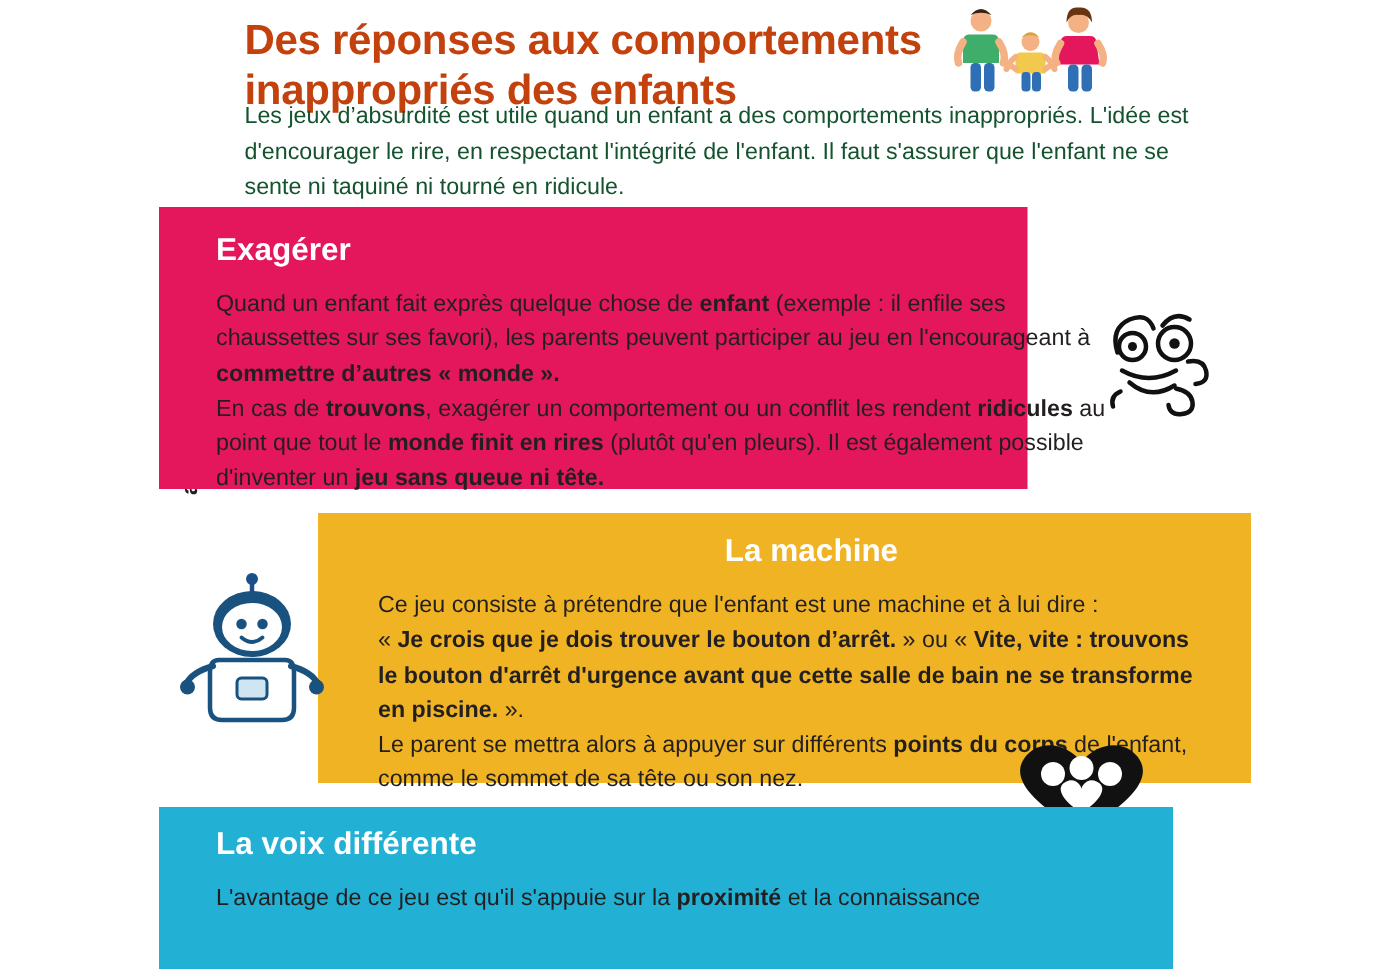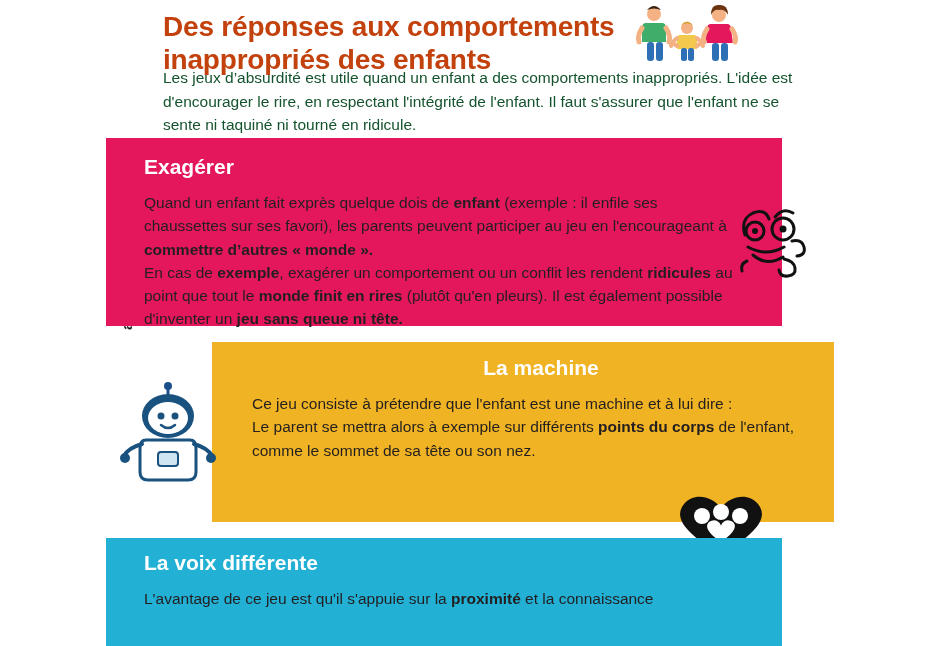--- a/index.html
+++ b/index.html
@@ -86,21 +86,21 @@
     font-size: 15.5px;
     color: #231f20;
     line-height: 1.5;
   }
   .card-body b { font-weight: bold; }
 
   
   .card-exagerer {
     left: 106px;
     top: 138px;
-    width: 676px;
+    width: 579px;
     height: 188px;
     background: #e4175c;
     padding: 10px 0 0 0;
   }
   .card-exagerer .card-title {
     margin: 6px 0 0 38px;
   }
   .card-exagerer .card-body {
     margin: 12px 0 0 38px;
     width: 600px;
@@ -200,22 +200,22 @@
       <path d="M37 38 q6 2 8 4" stroke="#f4b183" stroke-width="4" fill="none" stroke-linecap="round"></path>
       <path d="M73 38 q-6 2 -8 4" stroke="#f4b183" stroke-width="4" fill="none" stroke-linecap="round"></path>
     </svg>
   </div>
 
   <div class="site-url">apprendreaeduquer.fr</div>
 
   <div class="card card-exagerer">
     <div class="card-title">Exagérer</div>
     <div class="card-body">
-        <div><span>Quand un enfant fait exprès quelque dois de </span><b>enfant</b><span> (exemple : il enfile ses chaussettes sur ses favori), les parents peuvent participer au jeu en l'encourageant à </span><b>commettre d’autres « monde ».</b></div>
-        <div><span>En cas de </span><b>exemple</b><span>, exagérer un comportement ou un conflit les rendent </span><b>ridicules</b><span> au point que tout le </span><b>monde finit en rires</b><span> (plutôt qu'en pleurs). Il est également possible d'inventer un </span><b>jeu sans queue ni tête.</b></div>
+        <div><span>Quand un enfant fait exprès quelque chose de </span><b>enfant</b><span> (exemple : il enfile ses chaussettes sur ses favori), les parents peuvent participer au jeu en l'encourageant à </span><b>commettre d’autres « monde ».</b></div>
+        <div><span>En cas de </span><b>trouvons</b><span>, exagérer un comportement ou un conflit les rendent </span><b>ridicules</b><span> au point que tout le </span><b>monde finit en rires</b><span> (plutôt qu'en pleurs). Il est également possible d'inventer un </span><b>jeu sans queue ni tête.</b></div>
       </div>
   </div>
 
   <svg class="face-art" viewBox="0 0 80 78" xmlns="http://www.w3.org/2000/svg">
     <g fill="none" stroke="#111111" stroke-width="3" stroke-linecap="round" stroke-linejoin="round">
       <path d="M10 30 q-5 -16 8 -22 q12 -5 16 6"></path>
       <circle cx="20" cy="26" r="9"></circle>
       <circle cx="48" cy="24" r="11"></circle>
       <path d="M40 12 q8 -10 18 -4"></path>
       <path d="M13 42 q18 10 36 0"></path>
@@ -225,21 +225,22 @@
       <path d="M12 56 q-7 3 -5 10"></path>
     </g>
     <circle cx="20" cy="26" r="3" fill="#111111"></circle>
     <circle cx="48" cy="24" r="3.5" fill="#111111"></circle>
   </svg>
 
   <div class="card card-machine">
     <div class="card-title">La machine</div>
     <div class="card-body">
         <div><span>Ce jeu consiste à prétendre que l'enfant est une machine et à lui dire :</span></div>
-        <div><span>Le parent se mettra alors à exemple sur différents </span><b>points du corps</b><span> de l'enfant, comme le sommet de sa tête ou son nez.</span></div>
+        <div><span>« </span><b>Je crois que je dois trouver le bouton d’arrêt.</b><span> » ou « </span><b>Vite, vite : trouvons le bouton d'arrêt d'urgence avant que cette salle de bain ne se transforme en piscine.</b><span> ».</span></div>
+        <div><span>Le parent se mettra alors à appuyer sur différents </span><b>points du corps</b><span> de l'enfant, comme le sommet de sa tête ou son nez.</span></div>
       </div>
   </div>
 
   <svg class="robot-art" viewBox="0 0 96 110" xmlns="http://www.w3.org/2000/svg">
     <line x1="48" y1="4" x2="48" y2="14" stroke="#1b4f8a" stroke-width="3"></line>
     <circle cx="48" cy="4" r="4" fill="#1b4f8a"></circle>
     <ellipse cx="48" cy="34" rx="26" ry="22" fill="#19527f"></ellipse>
     <ellipse cx="48" cy="36" rx="20" ry="16" fill="#ffffff"></ellipse>
     <circle cx="41" cy="34" r="3.5" fill="#19527f"></circle>
     <circle cx="55" cy="34" r="3.5" fill="#19527f"></circle>

